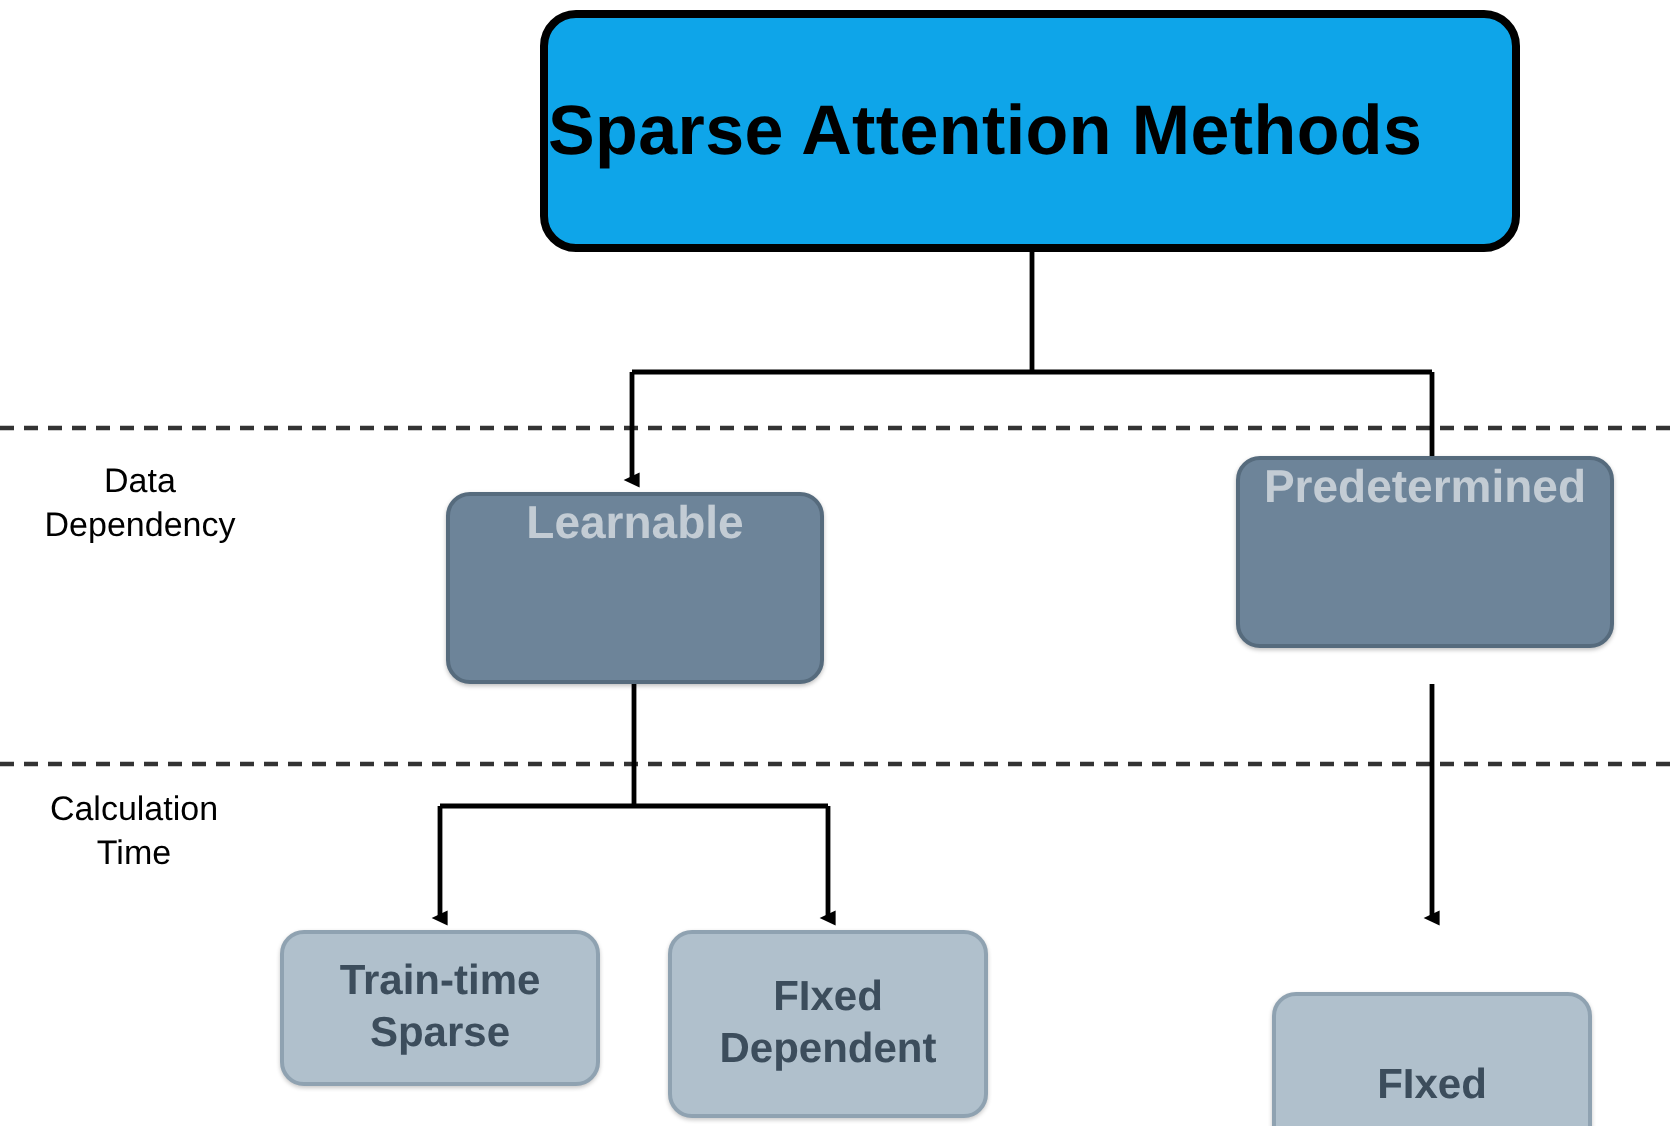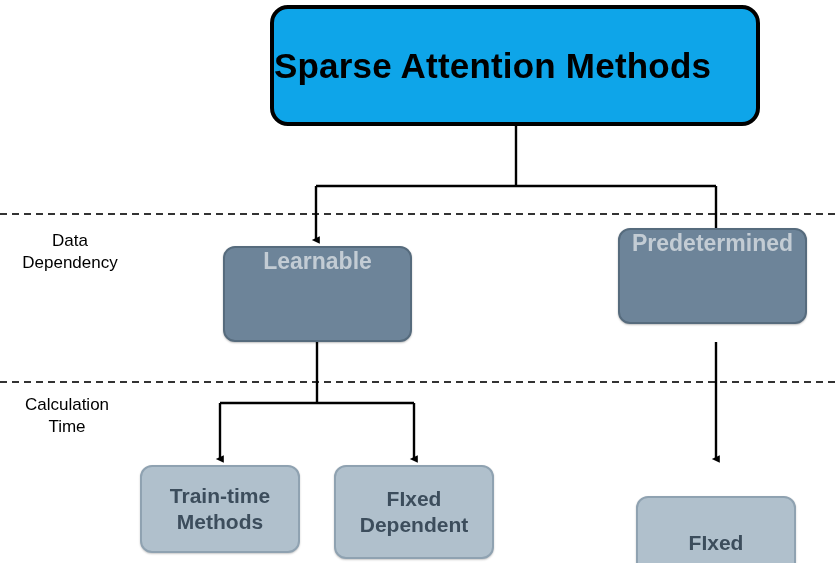--- a/index.html
+++ b/index.html
@@ -95,21 +95,21 @@
     font-size: 21px;
     font-weight: bold;
     color: #3c4d5c;
     line-height: 1.25;
     text-align: center;
   }
   #node-train-time-learned {
     left: 140px;
     top: 465px;
     width: 160px;
-    height: 88px;
+    height: 78px;
   }
   #node-input-dependent {
     left: 334px;
     top: 465px;
     width: 160px;
     height: 94px;
   }
   #node-fixed {
     left: 636px;
     top: 465px;
@@ -188,21 +188,21 @@
     <span class="lvl1-label">Learnable</span>
   </div>
 
   <div class="lvl1-node" id="node-predetermined">
     <span class="lvl1-label">Predetermined</span>
   </div>
 
   <div class="lvl2-node" id="node-train-time-learned">
     <span class="lvl2-label">
       <span>Train-time</span><br>
-      <span>Methods</span>
+      <span>Sparse</span>
     </span>
   </div>
 
   <div class="lvl2-node" id="node-input-dependent">
     <span class="lvl2-label">
       <span>FIxed</span><br>
       <span>Dependent</span>
     </span>
   </div>
 

